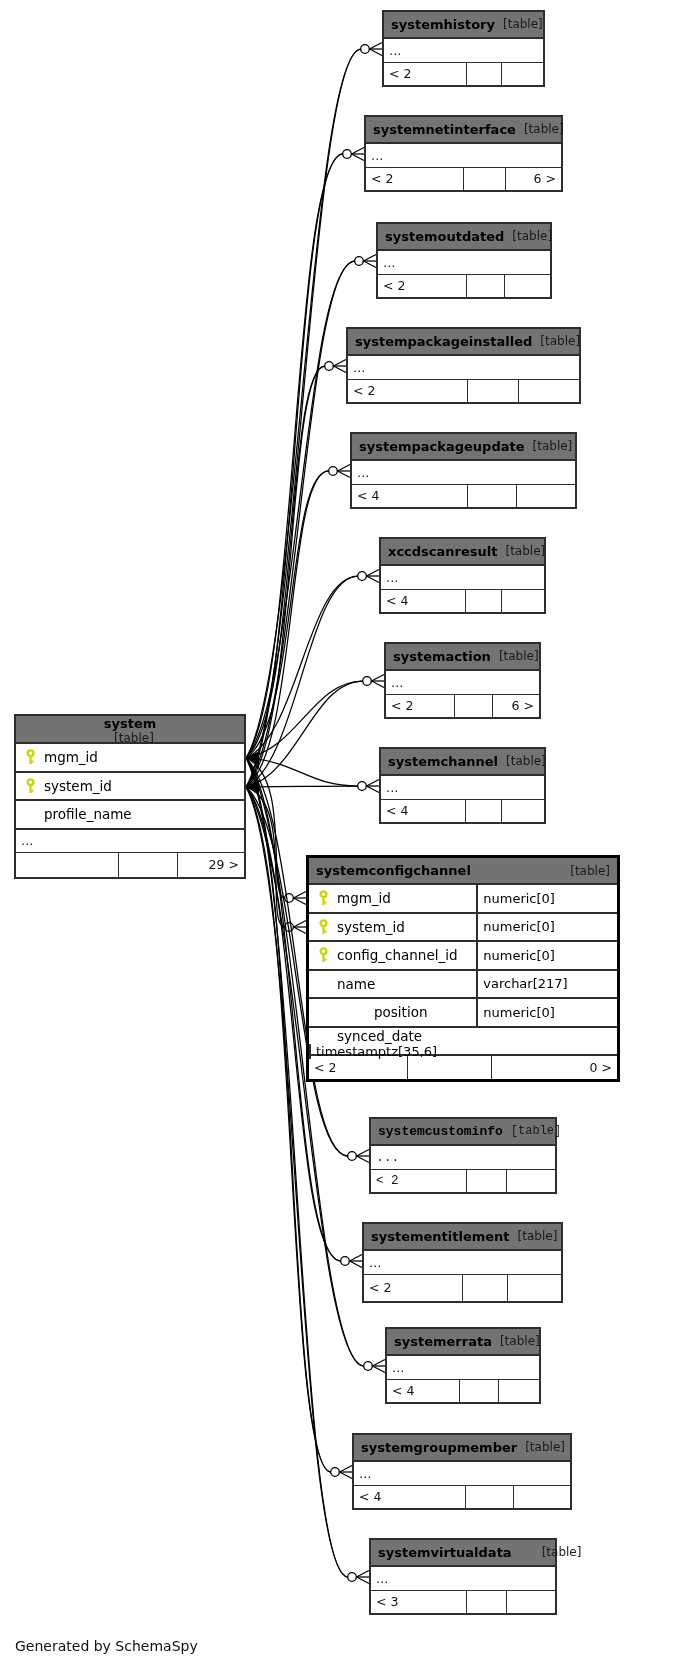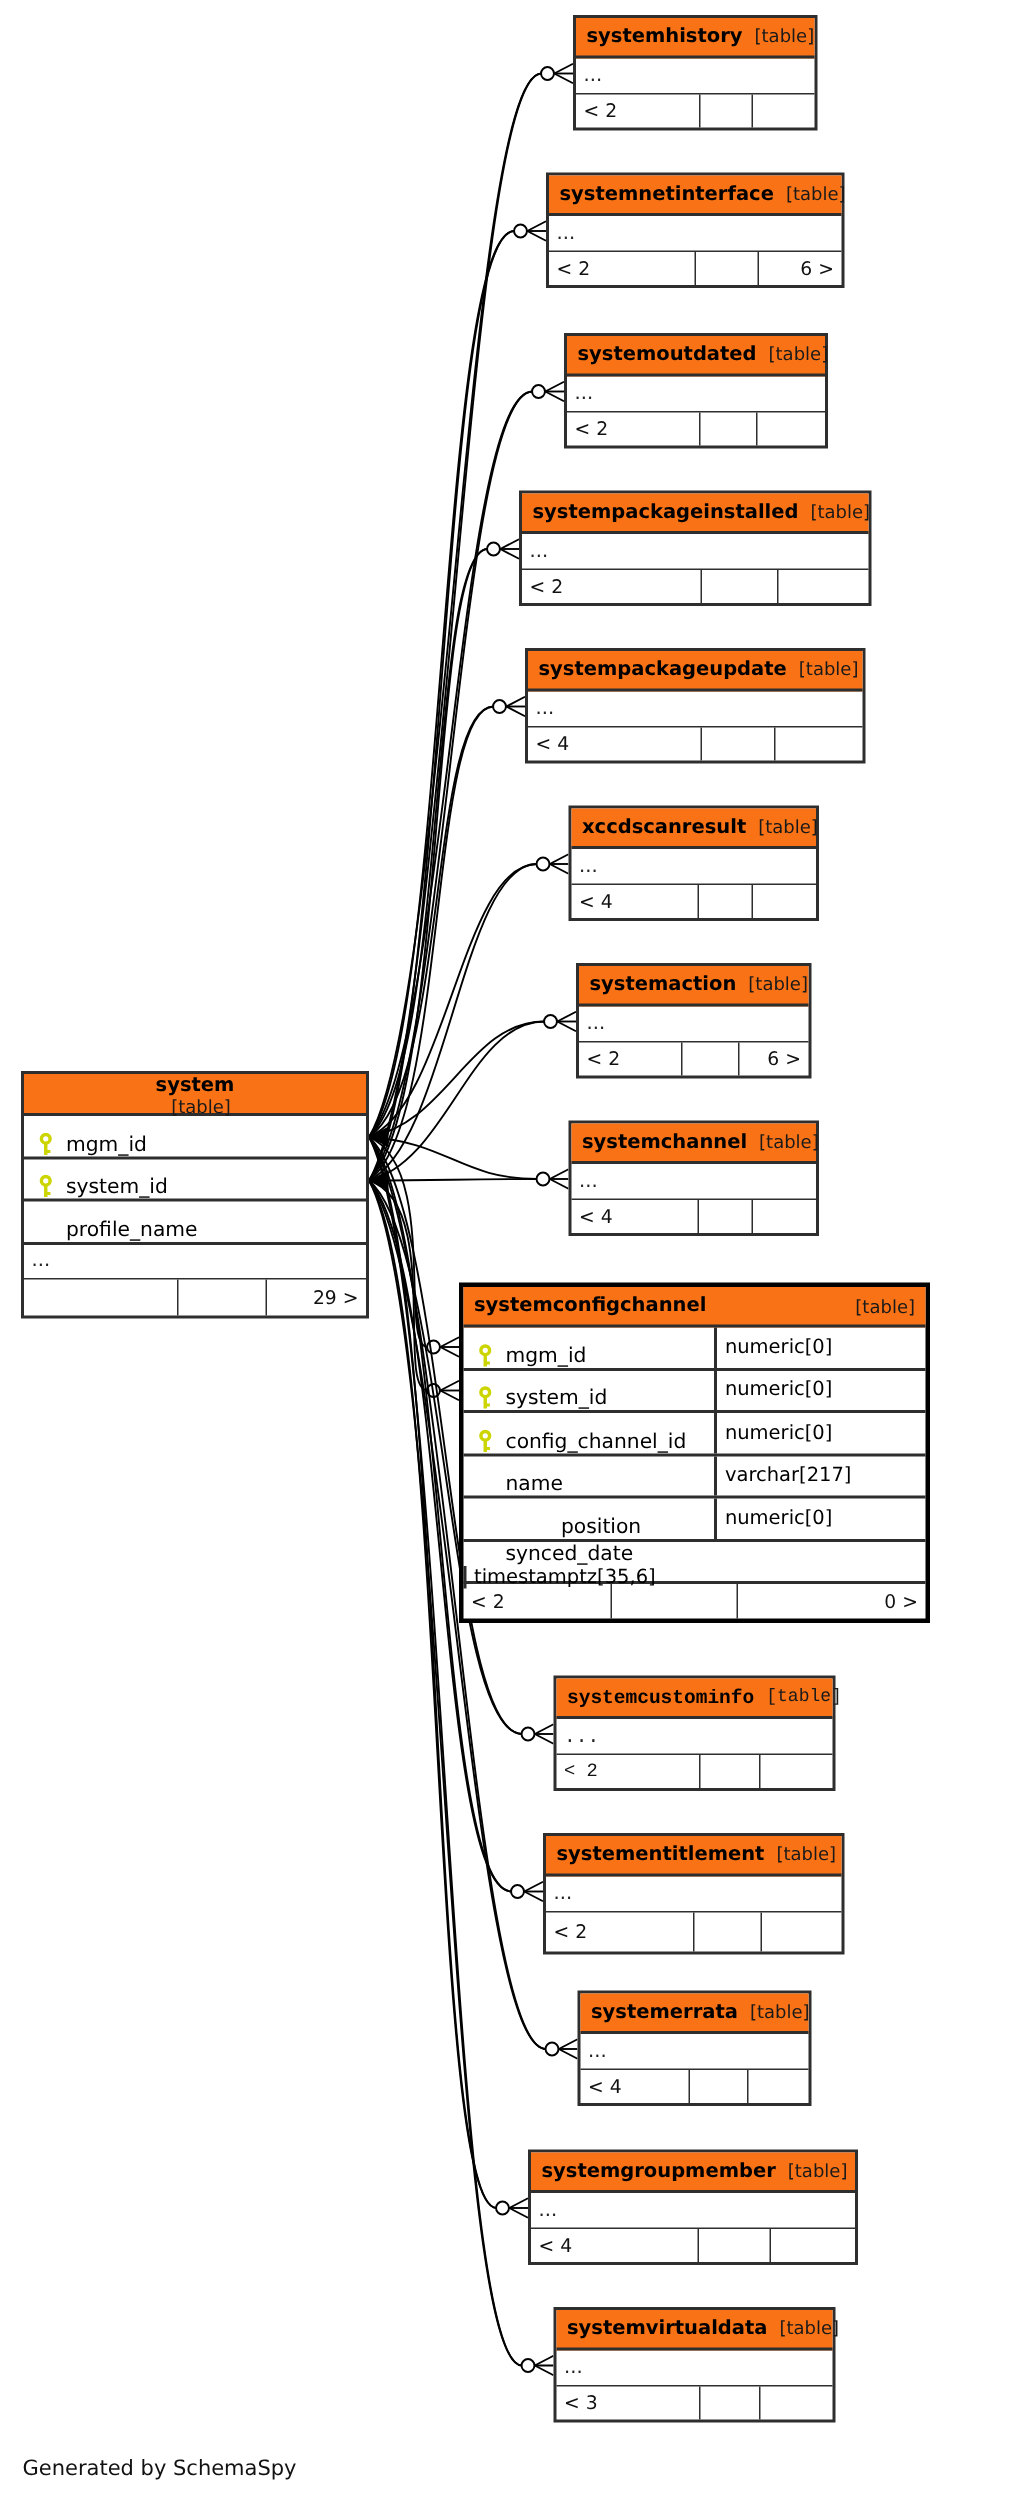--- a/index.html
+++ b/index.html
@@ -1,26 +1,26 @@
 <!DOCTYPE html>
 <html><head>
 <meta charset="utf-8">
 <style>
   html,body { margin:0; padding:0; background:#ffffff; }
   body { font-family:"DejaVu Sans","Liberation Sans",sans-serif; }
   #stage { position:relative; width:676px; height:1669px; background:#ffffff; overflow:hidden; }
   #edges { position:absolute; left:0; top:0; z-index:1; }
   .tbl { position:absolute; z-index:2; background:#ffffff; border:2px solid #2e2e2e; box-sizing:border-box; display:flex; flex-direction:column; }
   .tbl.emph { border:3px solid #000000; }
-  .tbl-header { background:#f97316; display:flex; justify-content:space-between; align-items:center; padding:0 7px; border-bottom:2.5px solid #2e2e2e; flex:0 0 auto; }
+  .tbl-header { background:#737373; display:flex; justify-content:space-between; align-items:center; padding:0 7px; border-bottom:2.5px solid #2e2e2e; flex:0 0 auto; }
   .tbl-name { font-weight:bold; font-size:13px; color:#000; white-space:nowrap; }
   .tbl-tag { font-size:12px; color:#1a1a1a; white-space:nowrap; margin-left:8px; }
   .col-row { display:flex; align-items:stretch; border-bottom:2px solid #2e2e2e; flex:0 0 auto; }
   .col-row:last-of-type { border-bottom:none; }
-  .name-cell { display:flex; align-items:flex-end; padding:0 6px; flex:1 1 auto; min-width:0; }
+  .name-cell { display:flex; align-items:center; padding:0 6px; flex:1 1 auto; min-width:0; }
   .keywrap { width:16px; display:flex; align-items:center; justify-content:center; margin-right:6px; flex:0 0 auto; }
   .nokey { width:22px; flex:0 0 auto; }
   .col-name { font-size:13.5px; color:#000; white-space:nowrap; }
   .type-cell { flex:0 0 auto; border-left:2px solid #2e2e2e; display:flex; align-items:center; padding:0 5px; font-size:13px; color:#000; white-space:nowrap; }
   .dots-row { border-bottom:1.5px solid #2e2e2e; display:flex; align-items:center; padding:0 5px; font-size:13px; color:#222; flex:0 0 auto; }
   .foot-row { display:flex; align-items:stretch; flex:1 1 auto; font-size:12.5px; color:#111; }
   .foot-cell { display:flex; align-items:center; padding:0 5px; box-sizing:border-box; }
   .foot-cell.mid, .foot-cell.first { border-right:1.5px solid #2e2e2e; }
   .foot-cell.last { justify-content:flex-end; }
   #gen-note { position:absolute; left:15px; top:1638px; z-index:2; font-size:14px; color:#111; }
@@ -401,21 +401,21 @@
         <span class="tbl-tag">[table]</span>
       </div>
       <div class="dots-row" style="height: 23px;">...</div>
       <div class="foot-row">
         <div class="foot-cell first" style="width: 52%;">&lt; 4</div>
         <div class="foot-cell mid" style="width: 22%;"></div>
         <div class="foot-cell last" style="width: 26%;"></div>
       </div>
     </div>
     <div class="tbl" style="left: 369px; top: 1538px; width: 188px; height: 77px;">
-      <div class="tbl-header" style="height: 24.5px;">
+      <div class="tbl-header" style="height: 24.5px; gap: 22px;">
         <span class="tbl-name">systemvirtualdata</span>
         <span class="tbl-tag">[table]</span>
       </div>
       <div class="dots-row" style="height: 23px;">...</div>
       <div class="foot-row">
         <div class="foot-cell first" style="width: 52%;">&lt; 3</div>
         <div class="foot-cell mid" style="width: 22%;"></div>
         <div class="foot-cell last" style="width: 26%;"></div>
       </div>
     </div>

